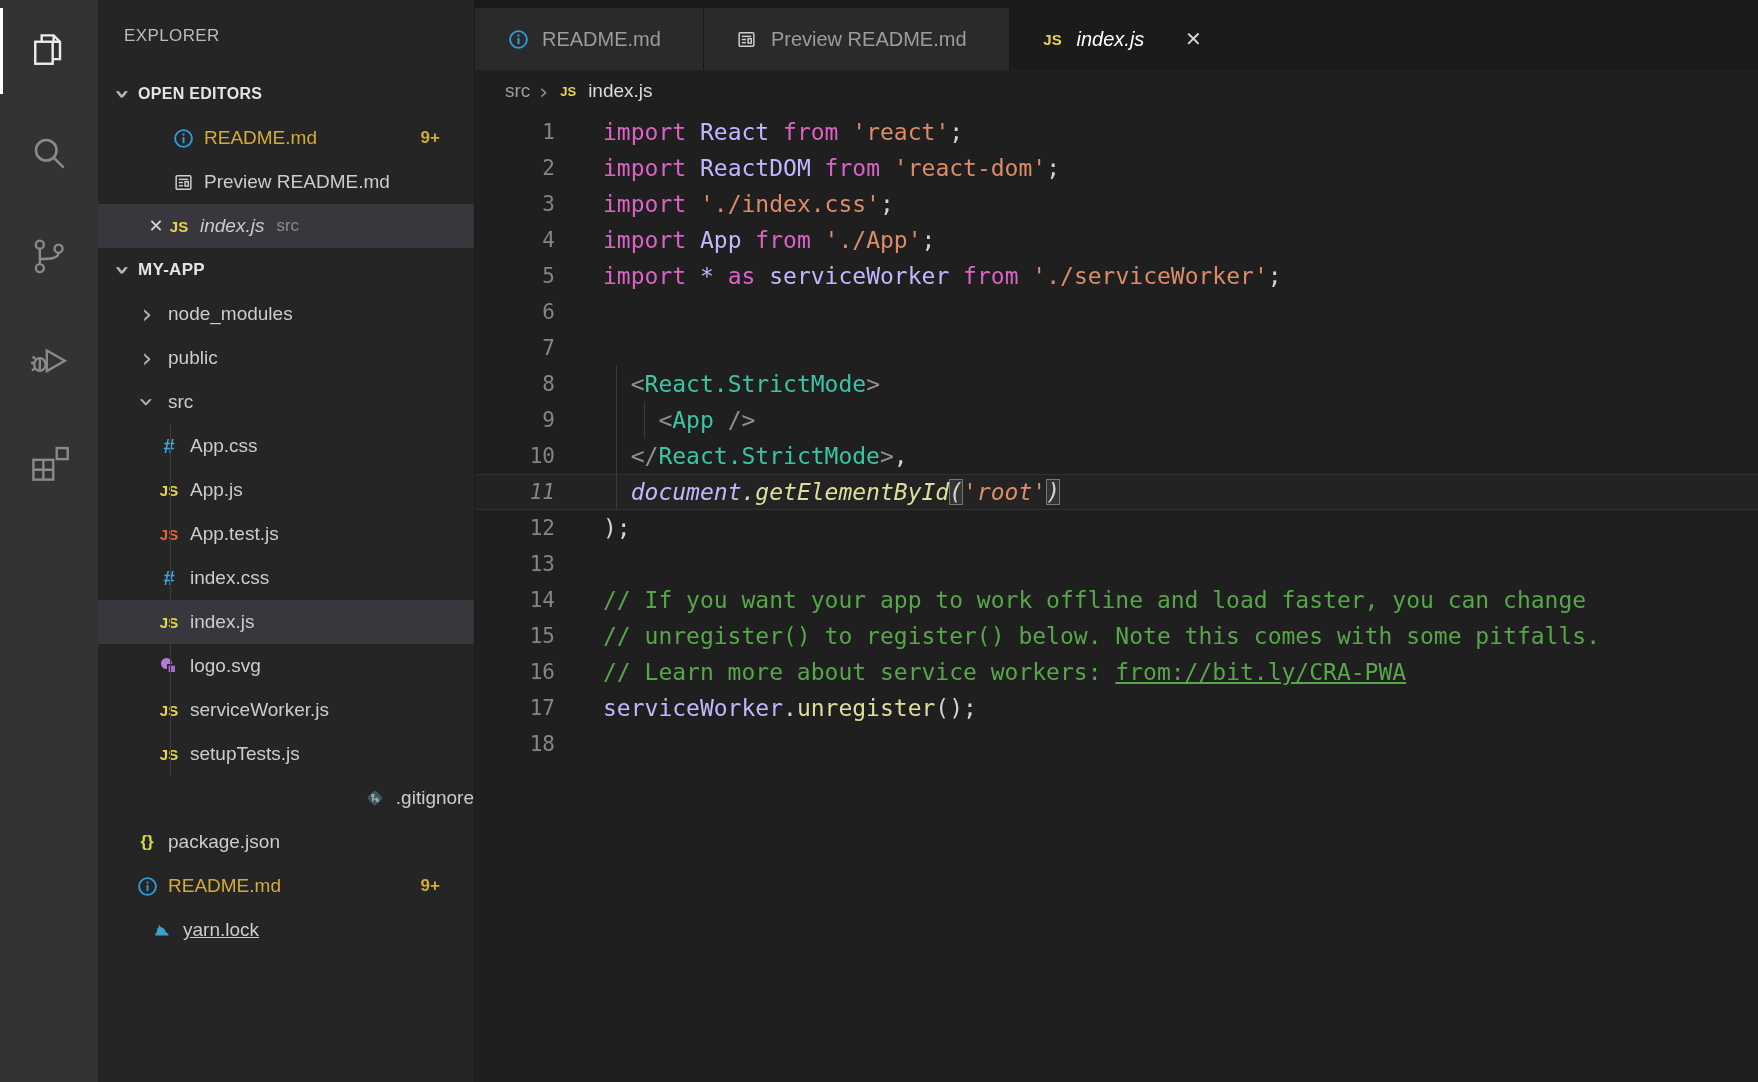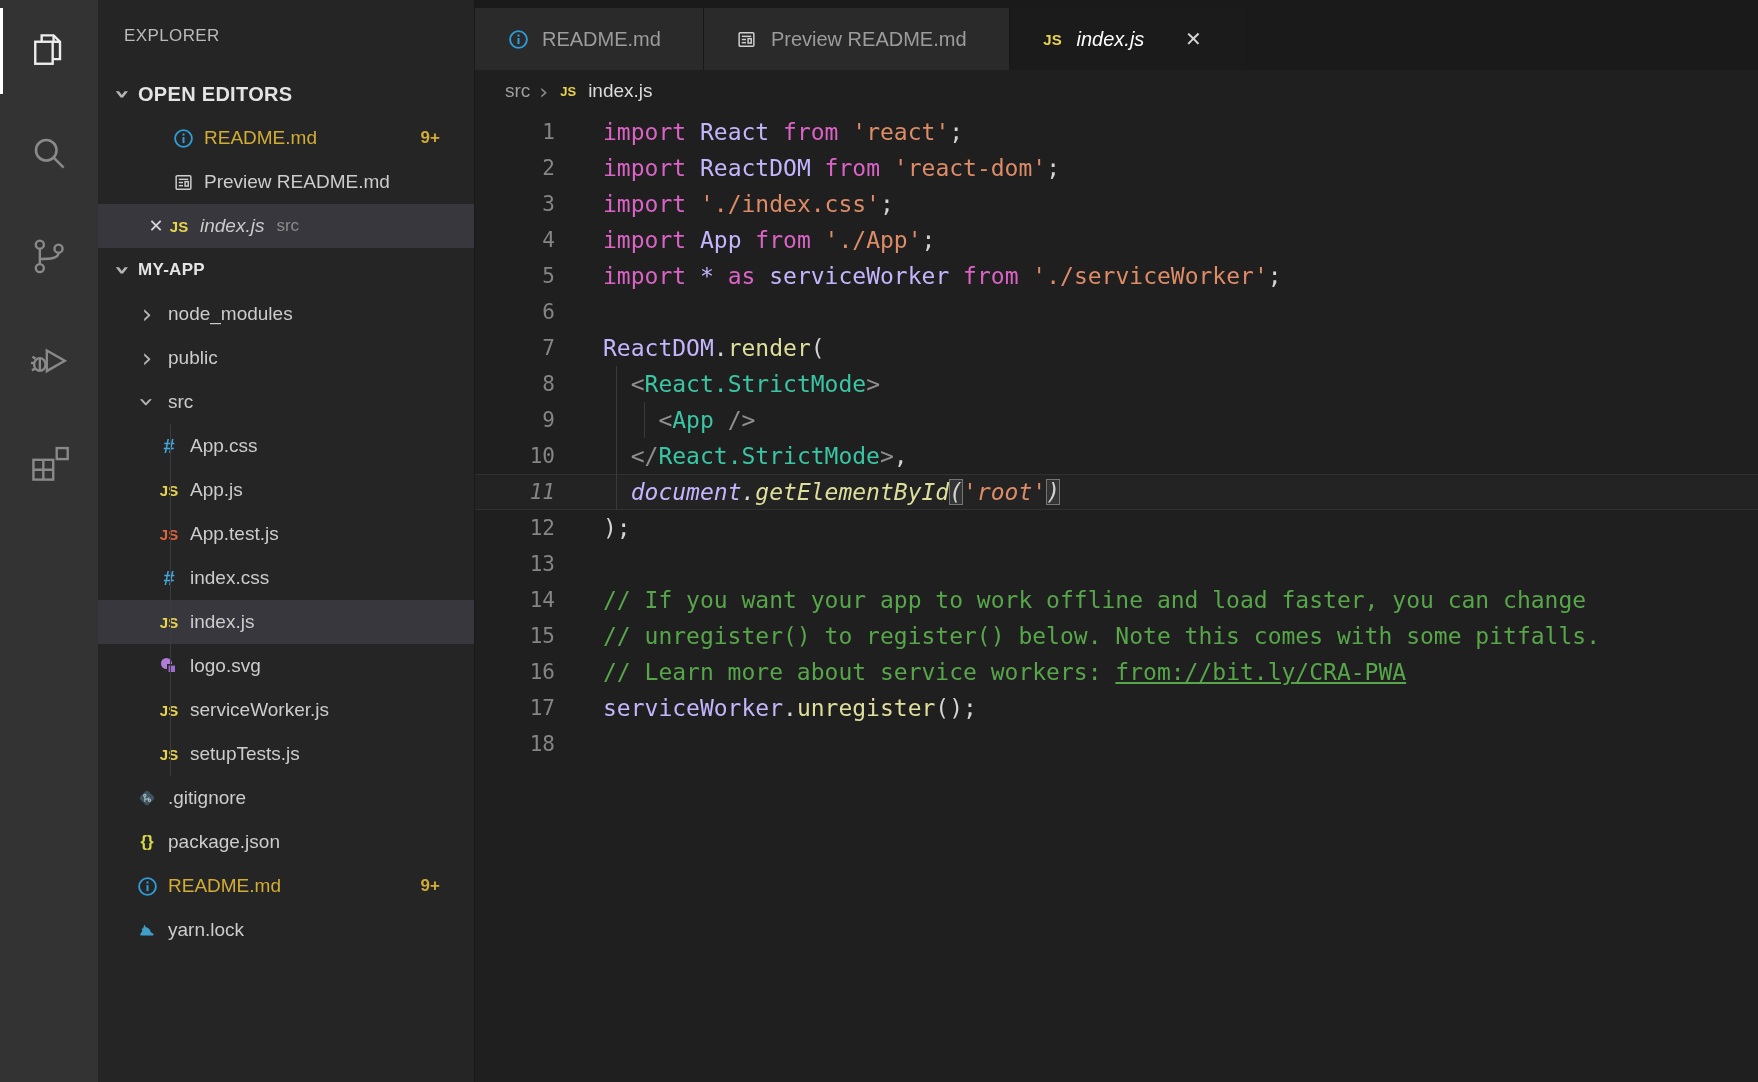--- a/index.html
+++ b/index.html
@@ -8,21 +8,21 @@
 
   
   .activitybar{width:98px;background:#333334;position:relative;flex:none;}
   .ab-ind{position:absolute;left:0;top:8px;width:3px;height:86px;background:#FFFFFF;}
   .ab-item{height:103px;display:flex;align-items:center;justify-content:center;cursor:pointer;}
 
   
   .sidebar{width:377px;background:#252526;flex:none;position:relative;border-right:1px solid #1a1a1a;box-sizing:border-box;}
   .sb-title{height:72px;box-sizing:border-box;padding:26px 0 0 26px;font-size:17px;color:#BBBBBB;letter-spacing:.4px;}
   .sec-head{height:44px;display:flex;align-items:center;padding-left:14px;color:#E4E4E4;font-weight:bold;cursor:pointer;}
-  .sec-head .t{font-size:20px;margin-left:4px;letter-spacing:.3px;}
+  .sec-head .t{font-size:16px;margin-left:4px;letter-spacing:.3px;}
   .sec-head.proj .t{font-size:17px;}
   .chev{font-size:26px;color:#B5B5B5;line-height:1;display:inline-block;width:22px;text-align:center;font-family:"DejaVu Sans",sans-serif;}
   .chev.d{transform:rotate(90deg);}
   .row{height:44px;display:flex;align-items:center;font-size:19px;color:#CCCCCC;position:relative;cursor:pointer;white-space:nowrap;}
   .row.sel{background:#37373D;}
   .row .lbl{margin-left:10px;}
   .row .lbl.it{font-style:italic;}
   .gold{color:#D2AC33;}
   .badge{position:absolute;right:34px;color:#D2AC33;font-size:17px;font-weight:bold;}
   .detail{color:#8C8C8C;font-size:17px;margin-left:12px;}
@@ -202,21 +202,21 @@
             <span class="fi fjs">JS</span>
           </span>
           <span class="lbl">serviceWorker.js</span>
         </div>
         <div class="row" style="padding-left: 60px;">
           <span class="icw">
             <span class="fi fjs">JS</span>
           </span>
           <span class="lbl">setupTests.js</span>
         </div>
-        <div class="row" style="padding-left: 38px;">
+        <div class="row" style="padding-left: 38px; justify-content: flex-end;">
           <span class="icw">
             <svg width="20" height="20" viewBox="0 0 20 20">
               <rect x="4.3" y="4.3" width="11.4" height="11.4" rx="2" transform="rotate(45 10 10)" fill="#3F545F"></rect>
               <g stroke="#A8BDC6" stroke-width="1.1" fill="none">
                 <circle cx="7.8" cy="7.6" r="1.2"></circle>
                 <circle cx="12.4" cy="12.2" r="1.2"></circle>
                 <path d="M7.8 8.8v5M7.8 11.4c3 0 3.4-.8 4.4-1.9"></path>
               </g>
             </svg>
           </span>
@@ -232,21 +232,21 @@
           <span class="icw">
             <svg viewBox="0 0 20 20" width="21" height="21">
               <circle cx="10" cy="10" r="8" fill="none" stroke="#2E9CD6" stroke-width="1.8"></circle>
               <rect x="9.05" y="8.6" width="1.9" height="5.8" fill="#2E9CD6"></rect>
               <rect x="9.05" y="5.2" width="1.9" height="2" fill="#2E9CD6"></rect>
             </svg>
           </span>
           <span class="lbl gold">README.md</span>
           <span class="badge">9+</span>
         </div>
-        <div class="row" style="padding-left: 38px;">
+        <div class="row" style="padding-left: 53px; text-decoration: underline;">
           <span class="icw">
             <svg width="20" height="20" viewBox="0 0 20 20" fill="#3E9FCB">
               <path d="M4.5 15.5c-1.2 0-1.6-.9-1-1.8l1.8-2.7-.7-2.8 1.3.6.9-2.3.6-2 1.2 2.6c2.8.6 4.6 2.4 5 4.8l2.6 1.9c.9.7.5 1.7-.6 1.7z"></path>
             </svg>
           </span>
           <span class="lbl">yarn.lock</span>
         </div>
       </div>
     <div class="tree-guide"></div>
   </div>
@@ -309,21 +309,20 @@
         <div class="line">
           <span class="ln">5</span>
           <span class="codeln"><span class="kw">import</span><span class="pl"> </span><span class="id">*</span><span class="pl"> </span><span class="kw">as</span><span class="pl"> </span><span class="id">serviceWorker</span><span class="pl"> </span><span class="kw">from</span><span class="pl"> </span><span class="st">'./serviceWorker'</span><span class="pu">;</span></span>
         </div>
         <div class="line">
           <span class="ln">6</span>
           <span class="codeln"></span>
         </div>
         <div class="line">
           <span class="ln">7</span>
-          <span class="codeln"><span class="id">ReactDOM</span><span class="pu">.</span><span class="fn">render</span><span class="pu">(</span></span>
         </div>
         <div class="line">
           <span class="ln">8</span>
           <span class="guide g1"></span>
           <span class="codeln"><span class="pl">  </span><span class="br">&lt;</span><span class="tg">React.StrictMode</span><span class="br">&gt;</span></span>
         </div>
         <div class="line">
           <span class="ln">9</span>
           <span class="guide g1"></span>
           <span class="guide g2"></span>

